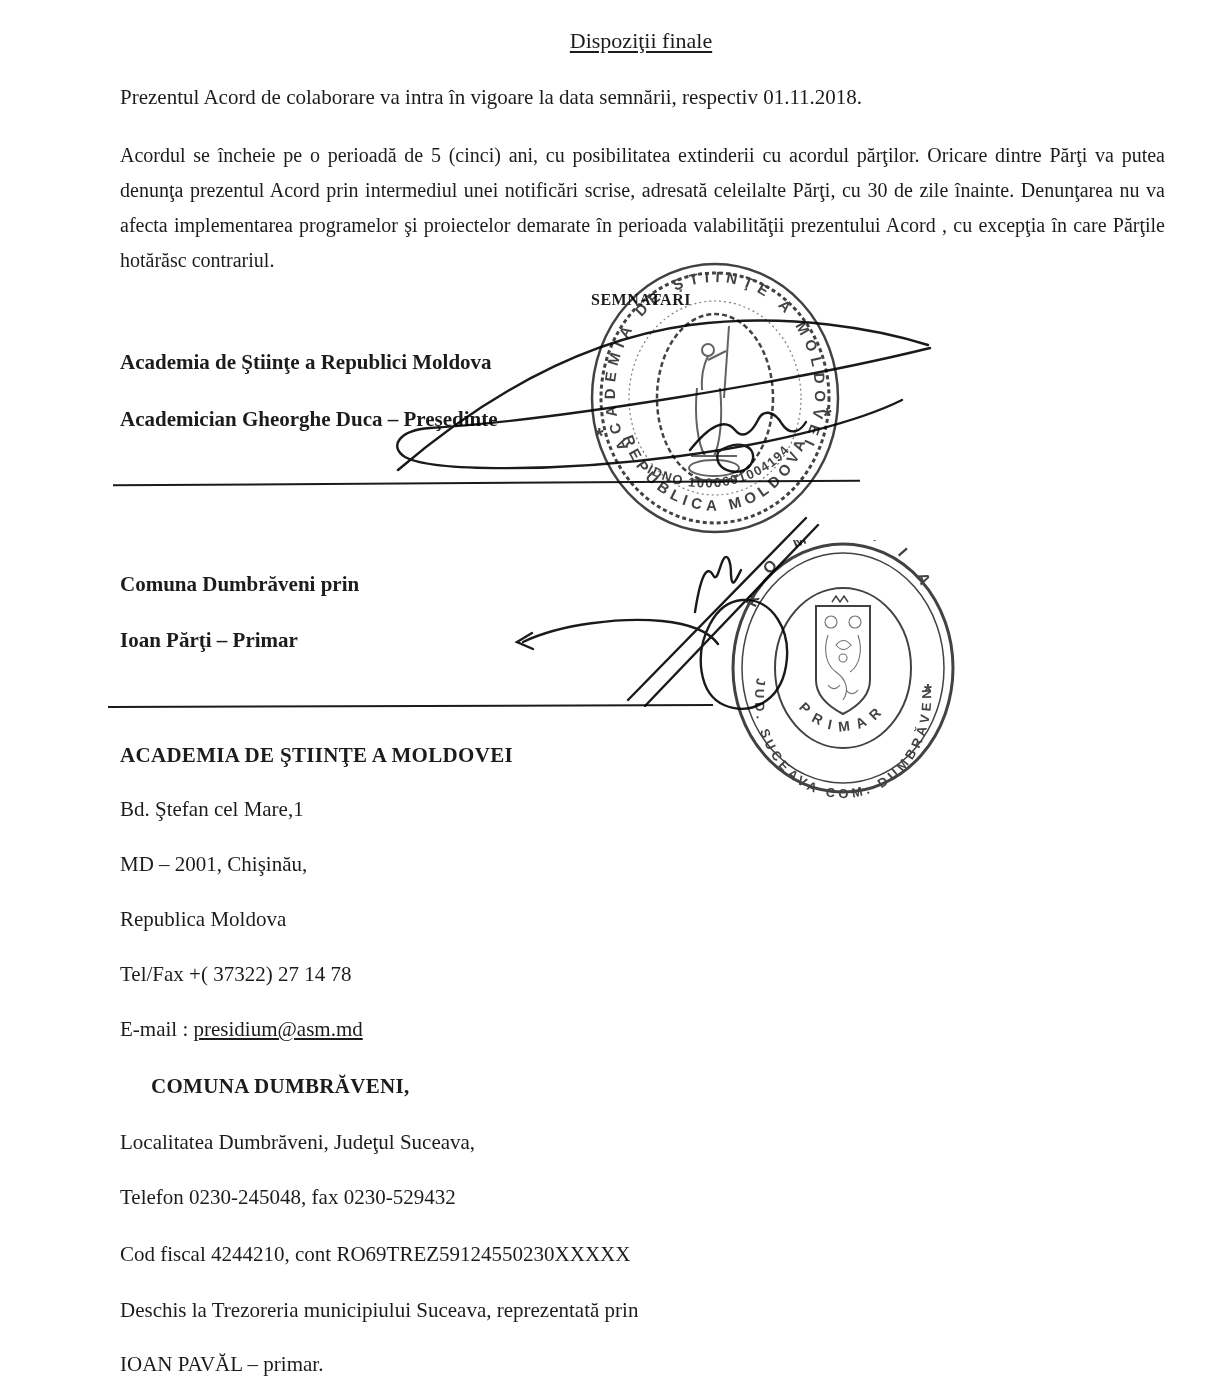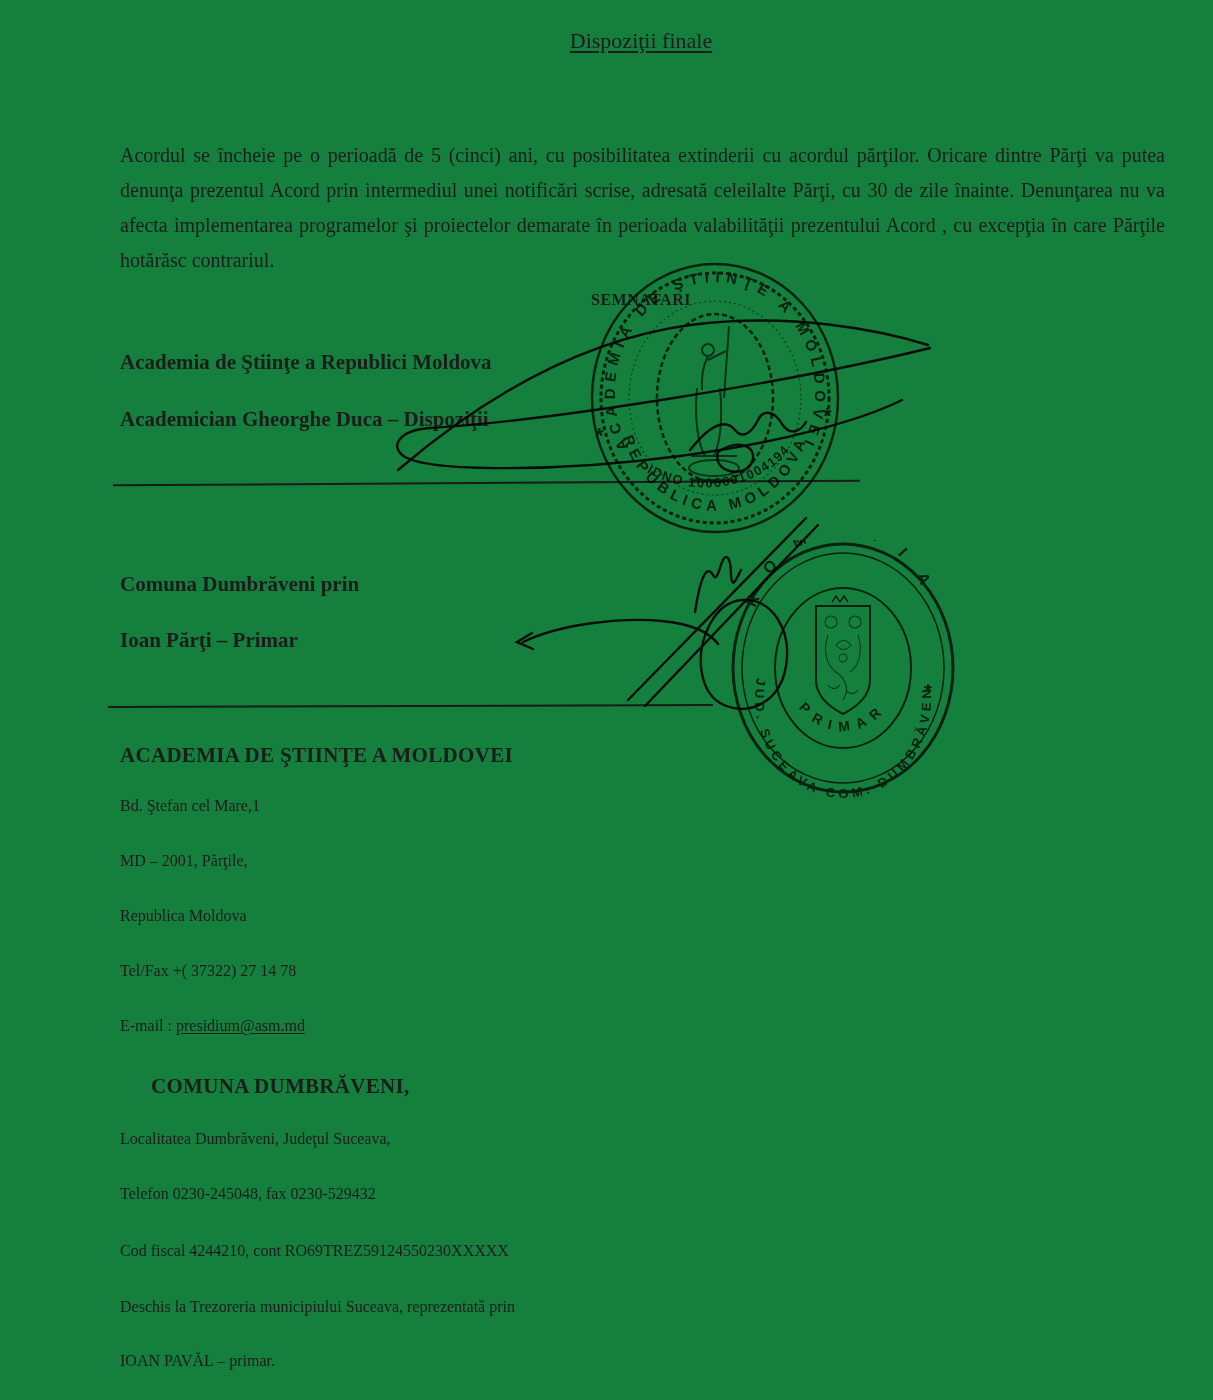--- a/index.html
+++ b/index.html
@@ -1,20 +1,20 @@
 <!DOCTYPE html>
 <html><head>
 <meta charset="utf-8">
 <style>
   html,body{margin:0;padding:0;background:#e8e8e8;}
   .page{
     position:relative;
     width:1213px;height:1400px;
     margin:0 auto;
-    background:#15803d;
+    background:#ffffff;
     overflow:hidden;
     font-family:"Liberation Serif","DejaVu Serif",serif;
     color:#1c1c1c;
   }
   .abs{position:absolute;}
   .doc-title{
     top:28px;left:120px;width:1042px;
     text-align:center;font-size:22px;
     text-decoration:underline;
     text-underline-offset:3px;
@@ -23,53 +23,54 @@
   .para2{
     top:138px;left:120px;width:1045px;
     font-size:20px;line-height:35px;
     text-align:justify;text-justify:inter-word;
   }
   .sig-heading{
     top:291px;left:120px;width:1042px;
     text-align:center;font-weight:bold;font-size:16px;letter-spacing:.5px;
   }
   .bold-line{font-weight:bold;font-size:21px;left:120px;}
-  .plain-line{font-size:16px;left:120px;}
+  .plain-line{font-size:21px;left:120px;}
   .caps-org{font-weight:bold;font-size:21px;left:120px;letter-spacing:.3px;}
   .rule{
     position:absolute;height:0;
     border-top:2px solid #1b1b1b;
   }
   .email-link{text-decoration:underline;text-underline-offset:2px;}
   .stamp{position:absolute;mix-blend-mode:multiply;opacity:.9;}
   .sig-overlay{position:absolute;top:0;left:0;pointer-events:none;mix-blend-mode:multiply;}
   svg text{font-family:"Liberation Sans","DejaVu Sans",sans-serif;font-weight:bold;}
 </style>
 </head>
 <body>
 
 <div class="page">
 
   <div class="abs doc-title">Dispoziţii finale</div>
 
+  <div class="abs para1">Prezentul Acord de colaborare va intra în vigoare la data semnării, respectiv 01.11.2018.</div>
   <div class="abs para2">Acordul se încheie pe o perioadă de 5 (cinci) ani, cu posibilitatea extinderii cu acordul părţilor. Oricare dintre Părţi va putea denunţa prezentul Acord prin intermediul unei notificări scrise, adresată celeilalte Părţi, cu 30 de zile înainte. Denunţarea nu va afecta implementarea programelor şi proiectelor demarate în perioada valabilităţii prezentului Acord , cu excepţia în care Părţile hotărăsc contrariul.</div>
 
   <div class="abs sig-heading">SEMNATARI</div>
 
   <div class="abs bold-line" style="top:350px;">Academia de Ştiinţe a Republici Moldova</div>
-  <div class="abs bold-line" style="top:407px;">Academician Gheorghe Duca – Dispoziţii</div>
+  <div class="abs bold-line" style="top:407px;">Academician Gheorghe Duca – Preşedinte</div>
   <div class="rule" style="top:482px;left:113px;width:747px;transform:rotate(-0.35deg);"></div>
 
   <div class="abs bold-line" style="top:572px;">Comuna Dumbrăveni prin</div>
   <div class="abs bold-line" style="top:628px;">Ioan Părţi – Primar</div>
   <div class="rule" style="top:705px;left:108px;width:605px;transform:rotate(-0.2deg);"></div>
 
   <div class="abs caps-org" style="top:743px;">ACADEMIA DE ŞTIINŢE A MOLDOVEI</div>
   <div class="abs plain-line" style="top:797px;">Bd. Ştefan cel Mare,1</div>
-  <div class="abs plain-line" style="top:852px;">MD – 2001, Părţile,</div>
+  <div class="abs plain-line" style="top:852px;">MD – 2001, Chişinău,</div>
   <div class="abs plain-line" style="top:907px;">Republica Moldova</div>
   <div class="abs plain-line" style="top:962px;">Tel/Fax +( 37322) 27 14 78</div>
   <div class="abs plain-line" style="top:1017px;"><span>E-mail : </span><span class="email-link">presidium@asm.md</span></div>
 
   <div class="abs caps-org" style="top:1074px;margin-left:31px;">COMUNA DUMBRĂVENI,</div>
   <div class="abs plain-line" style="top:1130px;">Localitatea Dumbrăveni, Judeţul Suceava,</div>
   <div class="abs plain-line" style="top:1185px;">Telefon 0230-245048, fax 0230-529432</div>
   <div class="abs plain-line" style="top:1242px;">Cod fiscal 4244210, cont RO69TREZ59124550230XXXXX</div>
   <div class="abs plain-line" style="top:1298px;">Deschis la Trezoreria municipiului Suceava, reprezentată prin</div>
   <div class="abs plain-line" style="top:1352px;">IOAN PAVĂL – primar.</div>

